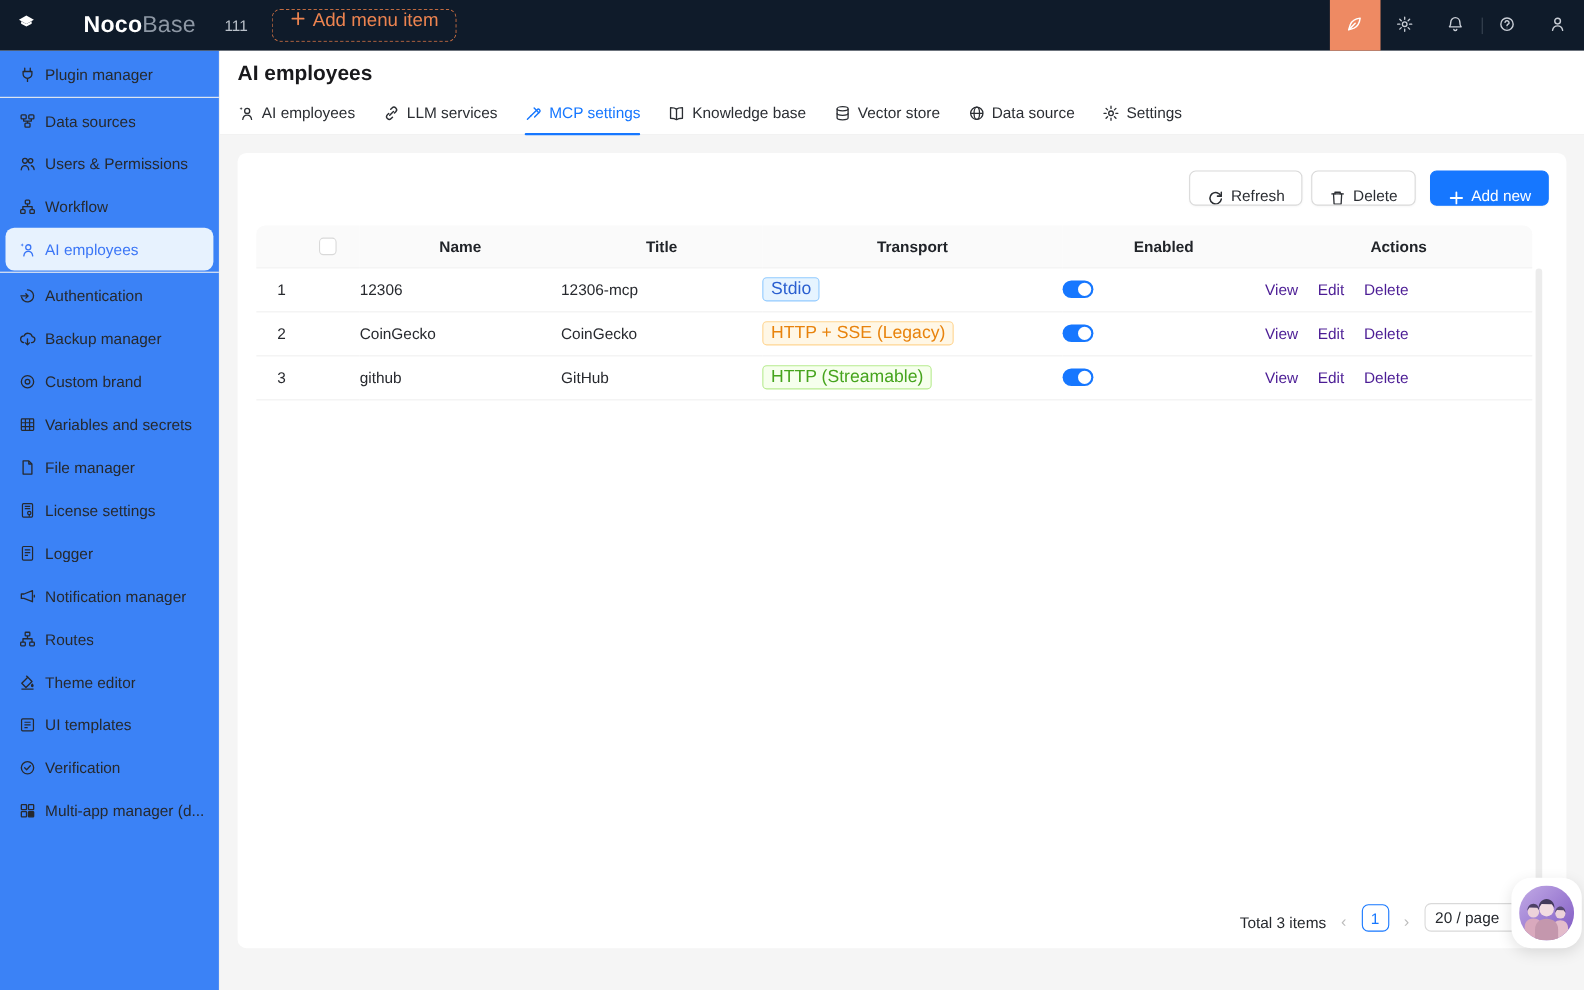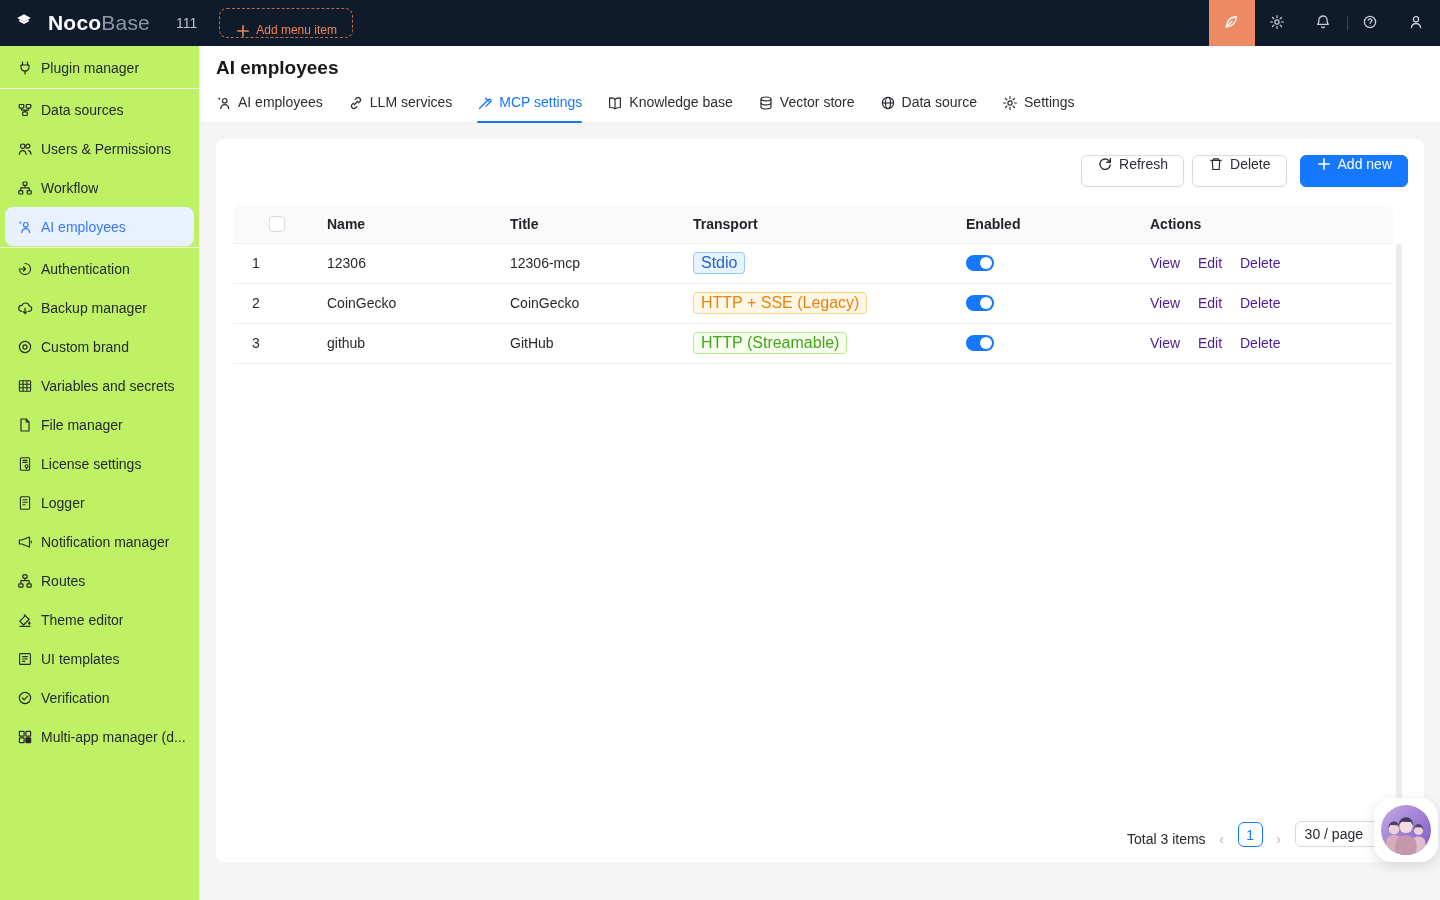--- a/index.html
+++ b/index.html
@@ -3,38 +3,38 @@
 <meta charset="utf-8">
 <style>
   * { margin:0; padding:0; box-sizing:border-box; }
   html,body { width:1440px; height:900px; overflow:hidden;
     font-family:"Liberation Sans", sans-serif; background:#f5f5f5; }
 
   
   .header { position:absolute; top:0; left:0; width:1440px; height:46px;
     background:#0f1b2a; display:flex; align-items:center; z-index:30; }
   .logo { display:flex; align-items:center; gap:8px; padding:0 14px 0 16px; cursor:pointer; }
-  .logo-name { font-size:21px; letter-spacing:.2px; }
+  .logo-name { font-size:21px; letter-spacing:.2px;margin-left:28px; }
   .logo-bold { color:#ffffff; font-weight:700; }
   .logo-light { color:#8e98a5; font-weight:400; }
   .hmenu-item { color:#b9c0c9; font-size:14px; padding:0 12px; cursor:pointer; }
-  .add-menu-btn { margin-left:10px; height:30px; display:flex; align-items:flex-end; gap:7px;
+  .add-menu-btn { margin-left:10px; height:30px; display:flex; align-items:flex-start; gap:7px;
     padding:0 15px; border:1px dashed #c06a41; border-radius:8px; color:#ee8450;
-    font-size:12px; background:transparent; cursor:pointer; }
+    font-size:17px; background:transparent; cursor:pointer; }
   .h-right { margin-left:auto; display:flex; align-items:center; height:46px; }
   .h-sq { width:46px; height:46px; background:#ee8a63; display:flex; align-items:center;
     justify-content:center; cursor:pointer; }
   .h-ic { width:46px; height:46px; display:flex; align-items:center; justify-content:center;
     color:#c9ced6; cursor:pointer; }
   .h-div { width:1px; height:15px; background:#3a4553; }
   svg.hic { width:18px; height:18px; }
 
   
   .sidebar { position:absolute; top:46px; left:0; width:200px; height:854px;
-    background:#bef264; border-right:1px solid #f0f0f0; padding-top:2px; z-index:20; }
+    background:#3b82f6; border-right:1px solid #f0f0f0; padding-top:2px; z-index:20; }
   .s-item { height:39px; margin:0 5px; display:flex; align-items:center; gap:8px;
     padding-left:12px; border-radius:8px; color:#26292e; font-size:14px; cursor:pointer; }
   .s-item.sel { background:#e7f2fe; color:#3b76f6; }
   .s-div { height:1px; background:#f0f0f0; margin:1px 0; }
   svg.sic { width:16px; height:16px; flex:0 0 16px; }
   .s-label { white-space:nowrap; overflow:hidden; }
 
   
   .page-head { position:absolute; top:46px; left:200px; width:1240px; height:77px;
     background:#ffffff; border-bottom:1px solid #efefef; }
@@ -44,30 +44,30 @@
     cursor:pointer; position:relative; padding-bottom:2px; }
   .tab.active { color:#1677ff; }
   .tab.active::after { content:""; position:absolute; left:0; right:0; bottom:-1px;
     height:2.5px; background:#1677ff; border-radius:2px; }
   svg.tic { width:15px; height:15px; }
 
   
   .card { position:absolute; top:139px; left:216px; width:1208px; height:723px;
     background:#ffffff; border-radius:8px; }
   .toolbar { position:absolute; top:16px; right:16px; display:flex; gap:8px; align-items:center; }
-  .btn { height:32px; display:flex; align-items:flex-start; gap:8px; padding:0 15px;
+  .btn { height:32px; display:flex; align-items:flex-end; gap:8px; padding:0 15px;
     border:1px solid #d9d9d9; border-radius:6px; background:#fff; font-size:14px;
     color:#2b2e33; cursor:pointer; box-shadow:0 1px 2px rgba(0,0,0,0.03); }
   .btn-primary { background:#1677ff; border-color:#1677ff; color:#fff; margin-left:5px; }
   svg.bic { width:14px; height:14px; }
 
   
   .tbl-wrap { position:absolute; top:66px; left:17px; width:1160px; }
   table { width:100%; border-collapse:collapse; table-layout:fixed; font-size:14px; }
-  thead th { background:#fafafa; height:38px; text-align:left; font-weight:700;
+  thead th { background:#fafafa; height:38px; text-align:center; font-weight:700;
     color:#212429; border-bottom:1px solid #f0f0f0; padding:0; }
   thead th:first-child { border-top-left-radius:8px; }
   thead th:last-child { border-top-right-radius:8px; }
   tbody td { height:40px; border-bottom:1px solid #f0f0f0; color:#27292e; padding:0; }
   .cbx { display:inline-block; width:16px; height:16px; border:1px solid #d9d9d9;
     border-radius:4px; background:#fff; margin-left:36px; vertical-align:middle; cursor:pointer; }
   .idx { padding-left:19px; display:inline-block; }
   .tag { display:inline-block; font-size:16px; line-height:20px; padding:0 7px;
     border-radius:4px; border:1px solid; }
   .tag-blue   { background:#e6f4ff; border-color:#91caff; color:#2a5fd0; }
@@ -551,21 +551,21 @@
     </table>
   </div>
 
   <div class="vscroll"></div>
 
   <div class="pager">
     <span>Total 3 items</span>
     <span class="pg-arrow">‹</span>
     <span class="pg-num">1</span>
     <span class="pg-arrow">›</span>
-    <span class="pg-size">30 / page</span>
+    <span class="pg-size">20 / page</span>
   </div>
 </div>
 
 <div class="fab">
   <svg width="50" height="50" viewBox="0 0 50 50">
     <defs>
       <linearGradient id="fabg" x1="0" y1="0" x2="1" y2="1">
         <stop offset="0" stop-color="#c2abe6"></stop>
           <stop offset="1" stop-color="#7e57c2"></stop>
       </linearGradient>

